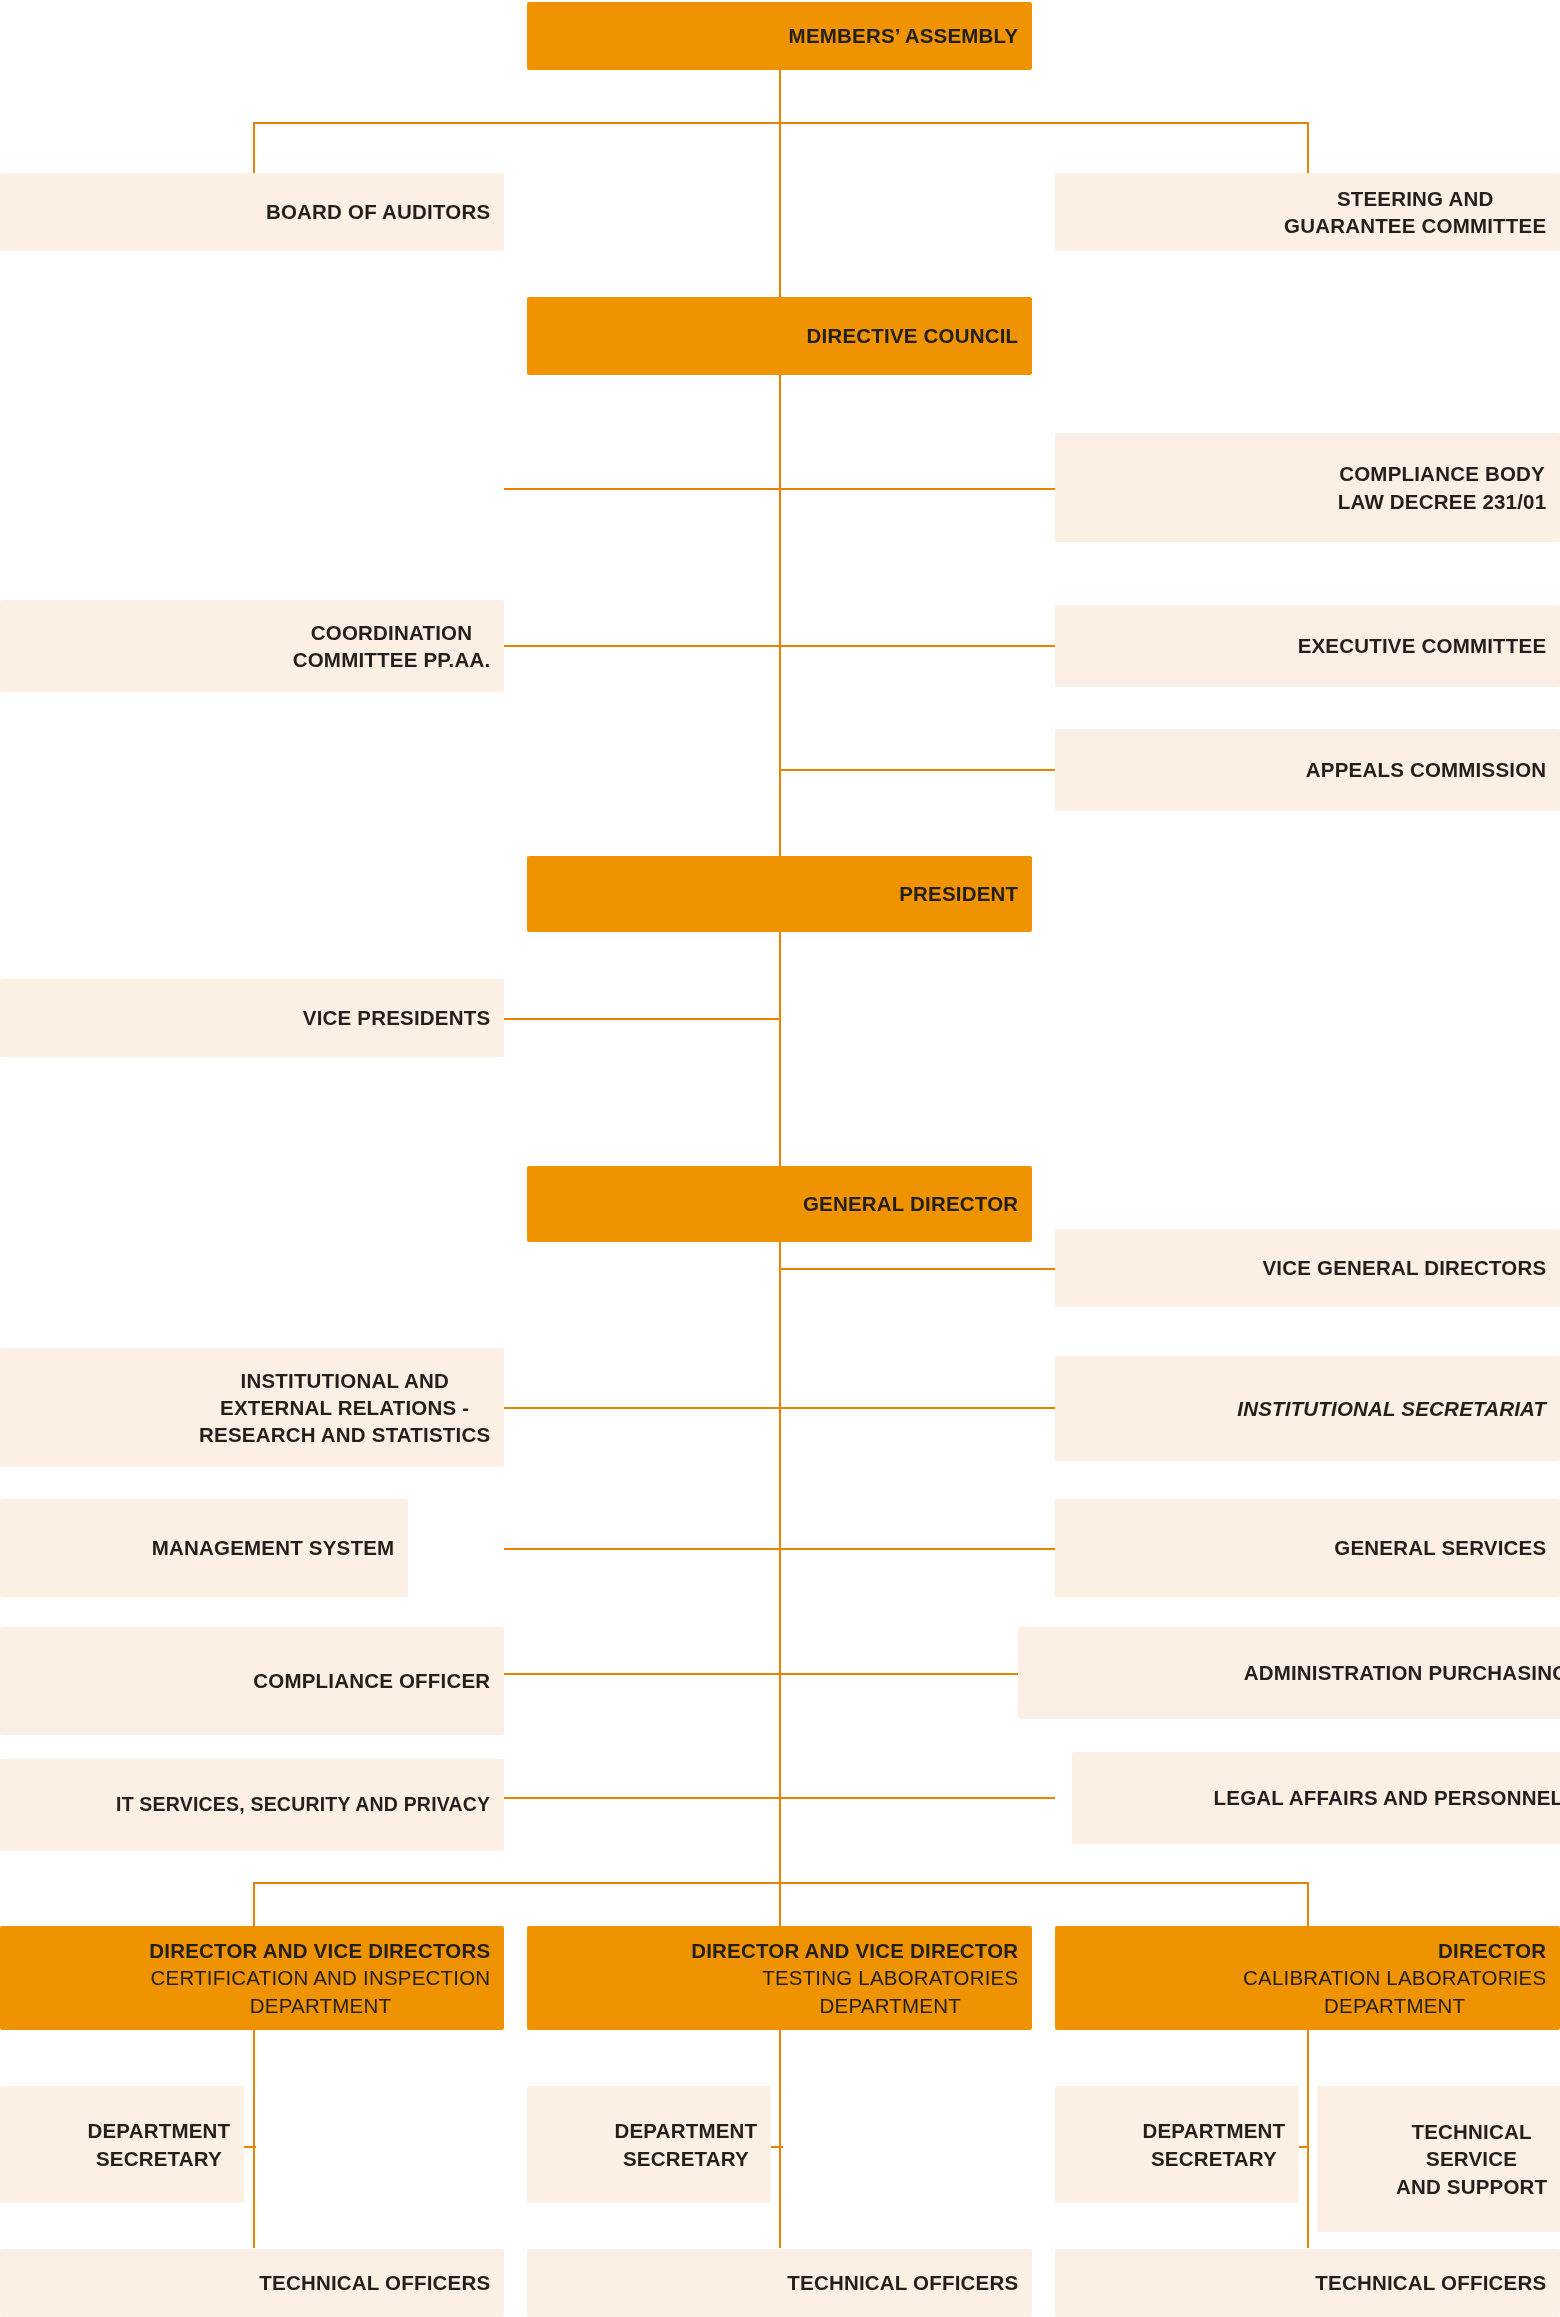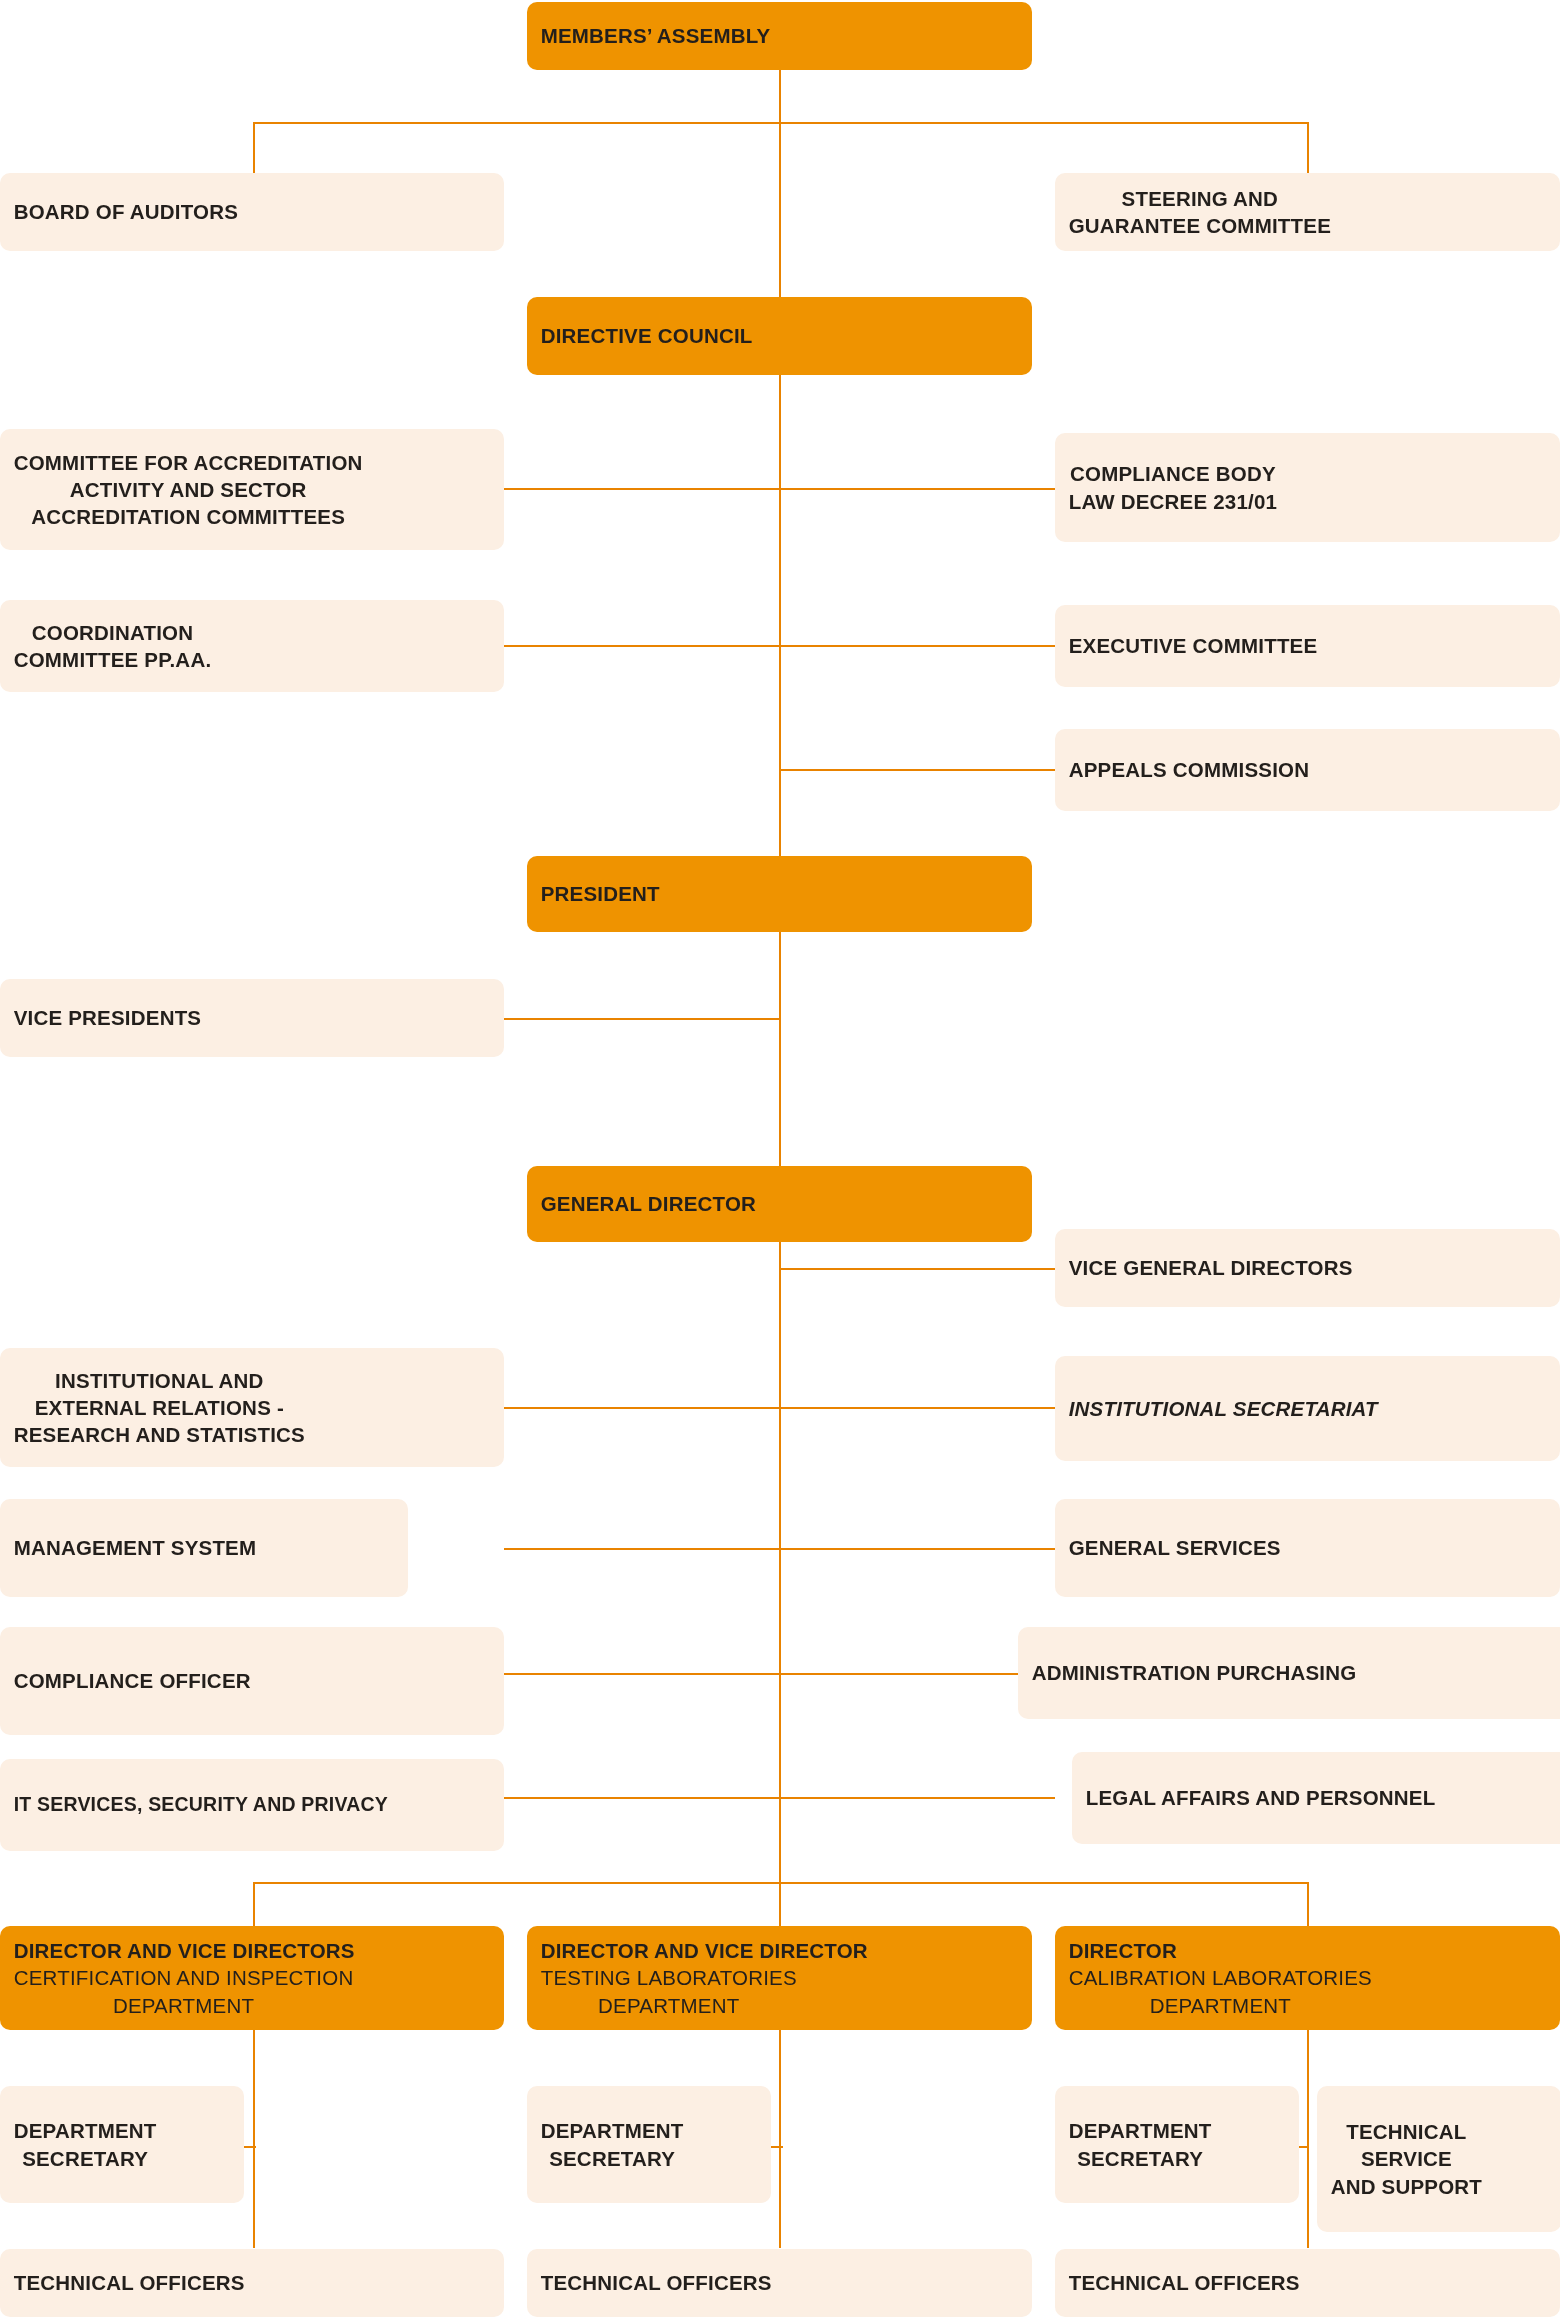--- a/index.html
+++ b/index.html
@@ -12,24 +12,24 @@
   #chart{position:relative;width:1560px;height:2317px;}
 
   
   .v-line{position:absolute;width:2px;background:#E98300;}
   .h-line{position:absolute;height:2px;background:#E98300;}
 
   
   .node{
     position:absolute;
     box-sizing:border-box;
-    border-radius:10px;
+    border-radius:2px;
     display:flex;
     flex-direction:column;
-    align-items:flex-start;
+    align-items:flex-end;
     justify-content:center;
     text-align:center;
     color:#231f1c;
     padding:5.9px 13.7px;
     letter-spacing:0.2px;
     line-height:1.32;
   }
   .node.primary{background:#EF9300;}
   .node.secondary{background:#FCEFE3;}
 
@@ -92,25 +92,20 @@
 
   <div class="node secondary" style="left:1055px;top:173px;width:505px;height:78px;">
     <span class="ttl">STEERING AND
 GUARANTEE COMMITTEE</span>
   </div>
 
   <div class="node primary" style="left:527px;top:297px;width:505px;height:78px;">
     <span class="ttl">DIRECTIVE COUNCIL</span>
   </div>
 
-  <div class="node secondary" style="left:0px;top:429px;width:504px;height:121px;">
-    <span class="ttl">COMMITTEE FOR ACCREDITATION
-ACTIVITY AND SECTOR
-ACCREDITATION COMMITTEES</span>
-  </div>
 
   <div class="node secondary" style="left:1055px;top:433px;width:505px;height:109px;">
     <span class="ttl">COMPLIANCE BODY
 LAW DECREE 231/01</span>
   </div>
 
   <div class="node secondary" style="left:0px;top:600px;width:504px;height:92px;">
     <span class="ttl">COORDINATION
 COMMITTEE PP.AA.</span>
   </div>

